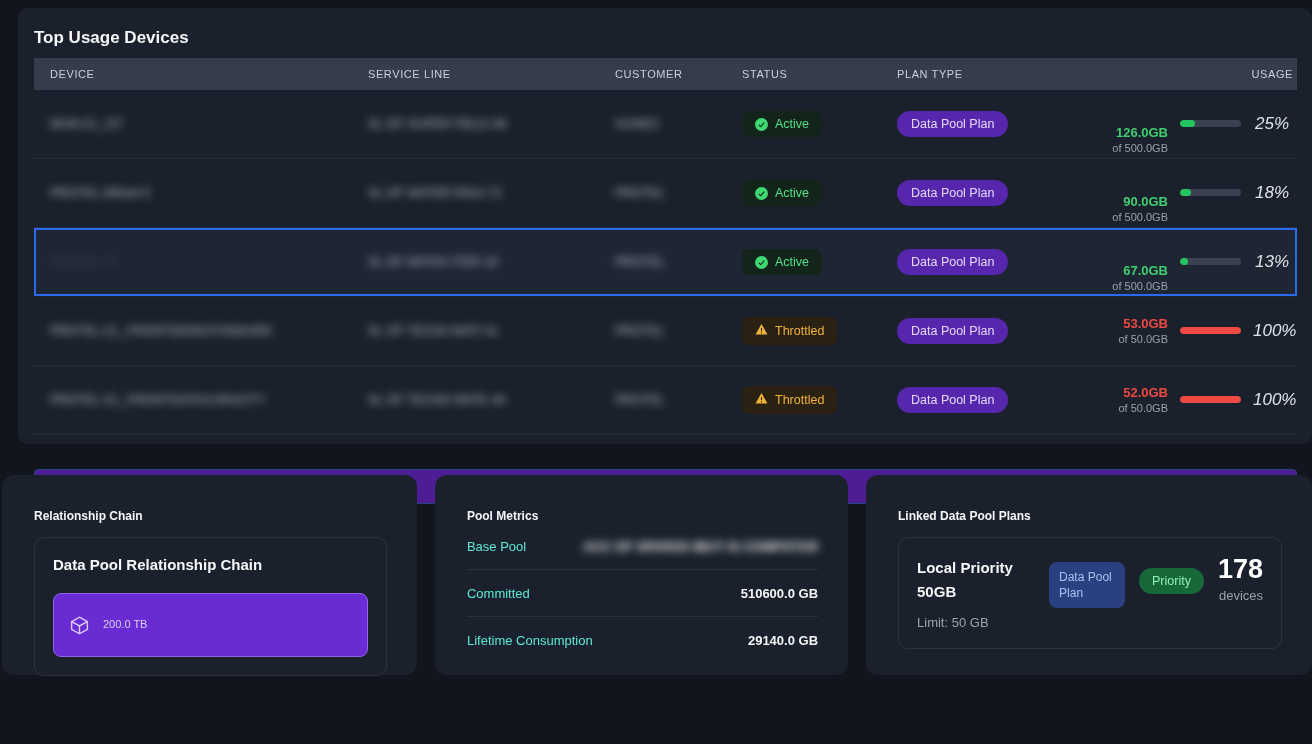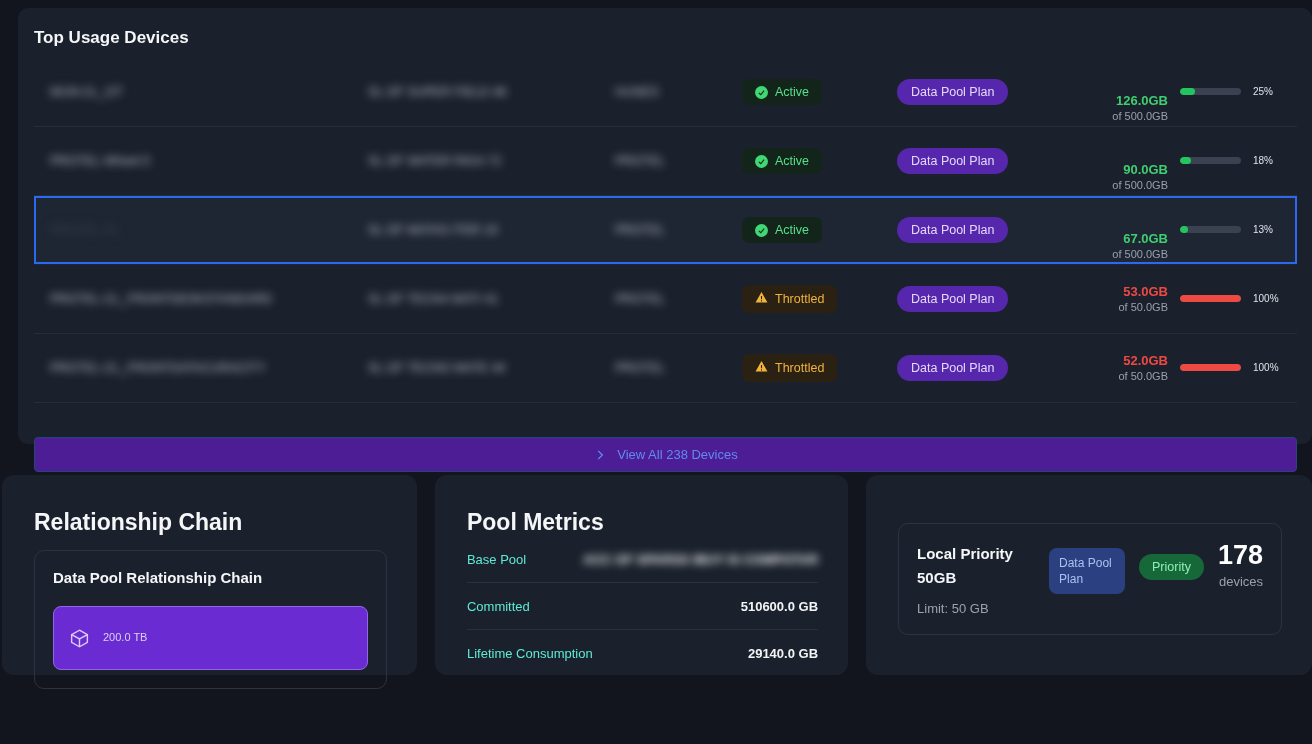--- a/index.html
+++ b/index.html
@@ -73,40 +73,40 @@
   .usage { display:flex; justify-content:flex-end; align-items:center; gap:12px; padding-right:2px; }
   .u-vals { text-align:right; line-height:1.35; }
   .u-used { font-size:13px; font-weight:bold; }
   .u-used.green { color:#3fce70;margin-top:32px; }
   .u-used.red   { color:#ee4943; }
   .u-of { font-size:11px; color:#98a1ad; }
   .u-bar { width:61px; height:7px; border-radius:4px; background:#3a4252; overflow:hidden; flex:none; }
   .u-fill { height:100%; border-radius:4px; }
   .u-fill.green { background:#22c55e; }
   .u-fill.red   { background:#ee4943; }
-  .u-pct { width:38px; text-align:left; font-size:10px; color:#dfe3e8; }
+  .u-pct { width:38px; text-align:center; font-size:17px; color:#dfe3e8;font-style:italic; }
 
   .view-all {
     margin-top:34px; height:35px; width:100%;
     display:flex; align-items:center; justify-content:center; gap:10px;
     background:#4c1d95; border:1px solid #28447c; border-radius:4px;
     color:#618bee; font-size:13px; cursor:pointer;
   }
   .view-all svg { width:14px; height:14px; stroke:#618bee; stroke-width:2.2; fill:none; }
 
   
   .cards { display:flex; gap:18px; margin-top:31px; padding-left:2px; }
   .card {
     background:#1b212c; border-radius:12px;
     padding:34px 30px 0 32px; height:200px;
   }
   .card.c1 { width:436px; }
   .card.c2 { width:434px; }
   .card.c3 { flex:1; }
-  .card-title { font-size:23px; font-weight:bold; color:#f4f6f8; }
+  .card-title { font-size:12px; font-weight:bold; color:#f4f6f8; }
 
   .inner-box {
     margin-top:14px; border:1px solid #2c3340; border-radius:10px;
     padding:18px 18px 18px 18px;
   }
   .inner-title { font-size:15px; font-weight:bold; color:#f4f6f8; }
 
   .chain-node {
     margin-top:20px; display:flex; align-items:center; gap:13px;
     background:#6b2bd3; border:1.5px solid #9265ea; border-radius:8px;
@@ -140,20 +140,28 @@
   .count-num { font-size:27px; font-weight:bold; color:#ffffff; line-height:1; }
   .count-label { font-size:13px; color:#98a1ad; margin-top:5px; }
   .limit-line { font-size:13px; color:#9aa3ae; margin-top:7px; }
 </style>
 </head>
 <body>
 
 <div class="panel">
   <div class="panel-title">Top Usage Devices</div>
 
+  <div class="thead">
+    <div class="th">DEVICE</div>
+    <div class="th">SERVICE LINE</div>
+    <div class="th">CUSTOMER</div>
+    <div class="th">STATUS</div>
+    <div class="th">PLAN TYPE</div>
+    <div class="th right">USAGE</div>
+  </div>
 
   <div class="trow">
     <div class="cell blur">MUN-CL_GT</div>
     <div class="cell blur">SL OF SUPER FIELD 48</div>
     <div class="cell blur">HUNES</div>
     <div>
       <span class="badge-status active">
         <span class="check-icon">
             <svg viewBox="0 0 24 24">
               <polyline points="5 13 10 18 19 7"></polyline>
@@ -316,20 +324,21 @@
       <div class="m-label">Committed</div>
       <div class="m-value">510600.0 GB</div>
     </div>
     <div class="metric">
       <div class="m-label">Lifetime Consumption</div>
       <div class="m-value">29140.0 GB</div>
     </div>
   </div>
 
   <div class="card c3">
+    <div class="card-title">Linked Data Pool Plans</div>
     <div class="inner-box">
       <div class="linked-head">
         <div class="plan-name">Local Priority 50GB</div>
         <div class="badge-pool">Data Pool Plan</div>
         <div class="badge-pub">Priority</div>
         <div class="count-block">
           <div class="count-num">178</div>
           <div class="count-label">devices</div>
         </div>
       </div>

